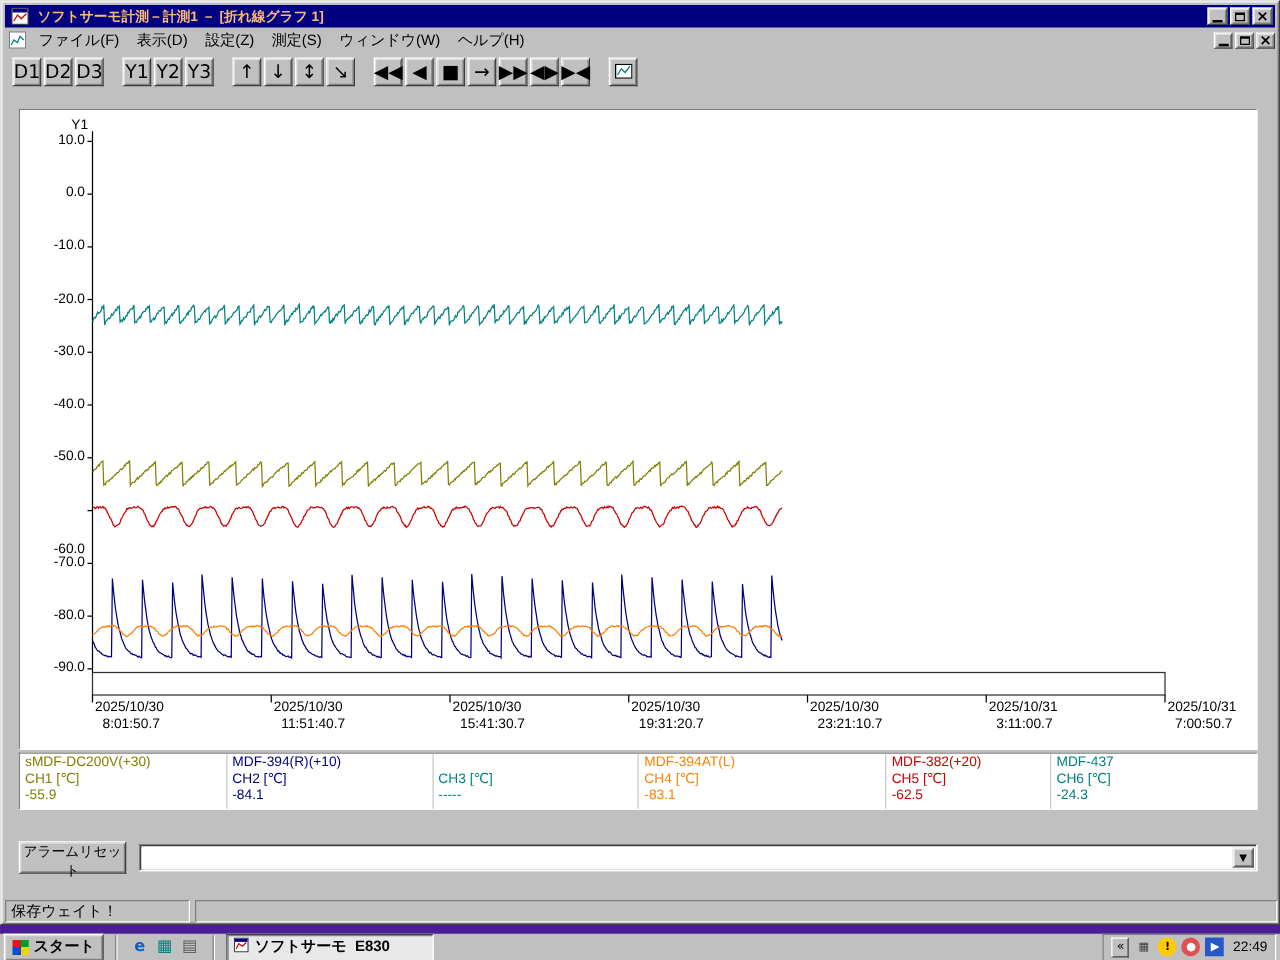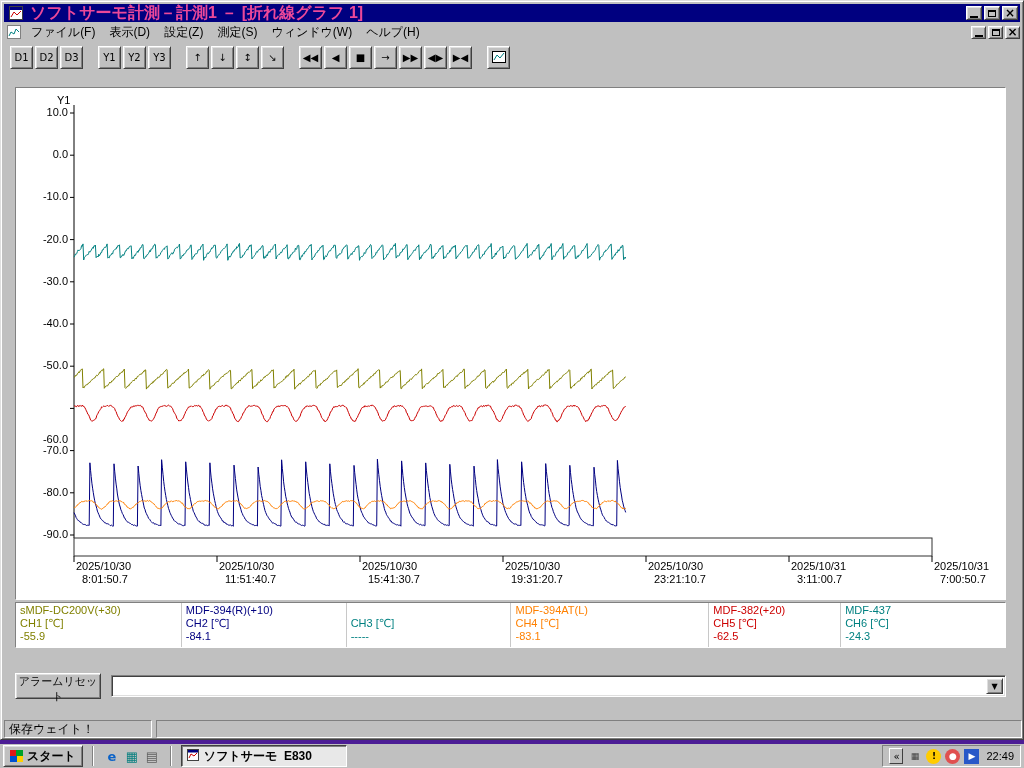--- a/index.html
+++ b/index.html
@@ -6,39 +6,39 @@
   html,body { width:1024px; height:768px; overflow:hidden; }
   body { background:#c0c0c0; font-family:"Liberation Sans","DejaVu Sans",sans-serif; font-size:12px; color:#000; }
   .screen { position:relative; width:1024px; height:768px; }
 
   
   .window { position:absolute; left:0; top:0; width:1024px; height:740px; background:#c0c0c0;
             border:1px solid #dfdfdf; border-right-color:#404040; border-bottom-color:#404040;
             box-shadow: inset 1px 1px 0 #fff, inset -1px -1px 0 #808080; }
   .titlebar { position:absolute; left:3px; top:3px; right:3px; height:18px; background:#000080;
               display:flex; align-items:center; padding:0 2px; }
-  .title-text { flex:1; color:#ec4899; font-weight:bold; font-size:16px; white-space:pre; overflow:hidden; margin-left:4px; }
+  .title-text { flex:1; color:#fdba74; font-weight:bold; font-size:11px; white-space:pre; overflow:hidden; margin-left:4px; }
   .wbtn { width:16px; height:14px; background:#c0c0c0; border:1px solid; border-color:#fff #404040 #404040 #fff;
           box-shadow: inset 1px 1px 0 #dfdfdf, inset -1px -1px 0 #808080;
           display:flex; align-items:center; justify-content:center; margin-left:2px; cursor:default; }
   .g-min { width:8px; height:2px; background:#000; margin-top:7px; }
   .g-rest { width:8px; height:7px; border:1px solid #000; border-top-width:2px; }
   .g-close { font-size:12px; font-weight:bold; line-height:10px; font-family:"DejaVu Sans",sans-serif; }
 
   .menubar { position:absolute; left:3px; top:22px; right:3px; height:18px; display:flex; align-items:center; }
   .menu-item { padding:1px 7px; }
   .child-btns { margin-left:auto; display:flex; }
   .cbtn { width:15px; height:13px; }
   .sysicon { width:16px; height:15px; display:flex; align-items:center; justify-content:center; margin:0 2px; }
 
   .toolbar { position:absolute; left:3px; top:41px; right:3px; height:30px; display:flex; align-items:center;
              gap:2px; padding:0 6px; }
   .tbtn { width:23px; height:23px; background:#c0c0c0; border:1px solid; border-color:#fff #404040 #404040 #fff;
           box-shadow: inset 1px 1px 0 #dfdfdf, inset -1px -1px 0 #808080;
-          font-family:"DejaVu Sans",sans-serif; font-size:10px; display:flex; align-items:center; justify-content:center;
+          font-family:"DejaVu Sans",sans-serif; font-size:15px; display:flex; align-items:center; justify-content:center;
           cursor:default; padding:0; }
   .tbtn.gap { margin-left:13px; }
 
   
   .chart-panel { position:absolute; left:14px; top:86px; width:991px; height:513px; background:#fff;
                  border:1px solid; border-color:#808080 #fff #fff #808080; overflow:hidden; }
   #chart-svg { position:absolute; left:0; top:0; }
   .ytick { position:absolute; left:4px; width:48px; text-align:right; font-size:11px; line-height:13px; }
   .ylabel { position:absolute; left:41px; top:6px; font-size:11px; }
   .xtick { position:absolute; top:472px; font-size:11px; line-height:13px; white-space:nowrap; }
@@ -70,21 +70,21 @@
 
   
   .statusbar { position:absolute; left:3px; top:719px; width:1018px; height:18px; }
   .sb-panel { position:absolute; top:0; height:18px; border:1px solid; border-color:#808080 #fff #fff #808080;
               font-size:12px; line-height:16px; padding-left:4px; overflow:hidden; }
   .sb1 { left:0; width:148px; }
   .sb2 { left:152px; width:866px; }
 
   
   .taskbar { position:absolute; left:0; top:740px; width:1024px; height:28px; background:#c0c0c0;
-             border-top:4px solid #4c1d95; display:flex; align-items:center; padding:0 3px; gap:6px; }
+             border-top:7px solid #4c1d95; display:flex; align-items:center; padding:0 3px; gap:6px; }
   .start { height:22px; display:flex; align-items:center; gap:4px; padding:0 6px; font-weight:bold; font-size:12px;
            background:#c0c0c0; border:1px solid; border-color:#fff #404040 #404040 #fff;
            box-shadow: inset 1px 1px 0 #dfdfdf, inset -1px -1px 0 #808080; cursor:default; }
   .winflag { width:13px; height:12px;
              background:conic-gradient(#00a028 0 90deg,#ffd000 0 180deg,#0050d0 0 270deg,#e01818 0); }
   .ql-sep { width:2px; height:20px; border-left:1px solid #808080; border-right:1px solid #fff; margin:0 3px; }
   .ql-icon { width:18px; height:18px; display:flex; align-items:center; justify-content:center;
              font-family:"DejaVu Sans",sans-serif; font-size:13px; font-weight:bold; cursor:default; }
   .taskbtn { width:166px; height:22px; display:flex; align-items:center; gap:5px; padding:0 5px;
              background:#e8e8e8; border:1px solid; border-color:#404040 #fff #fff #404040;

